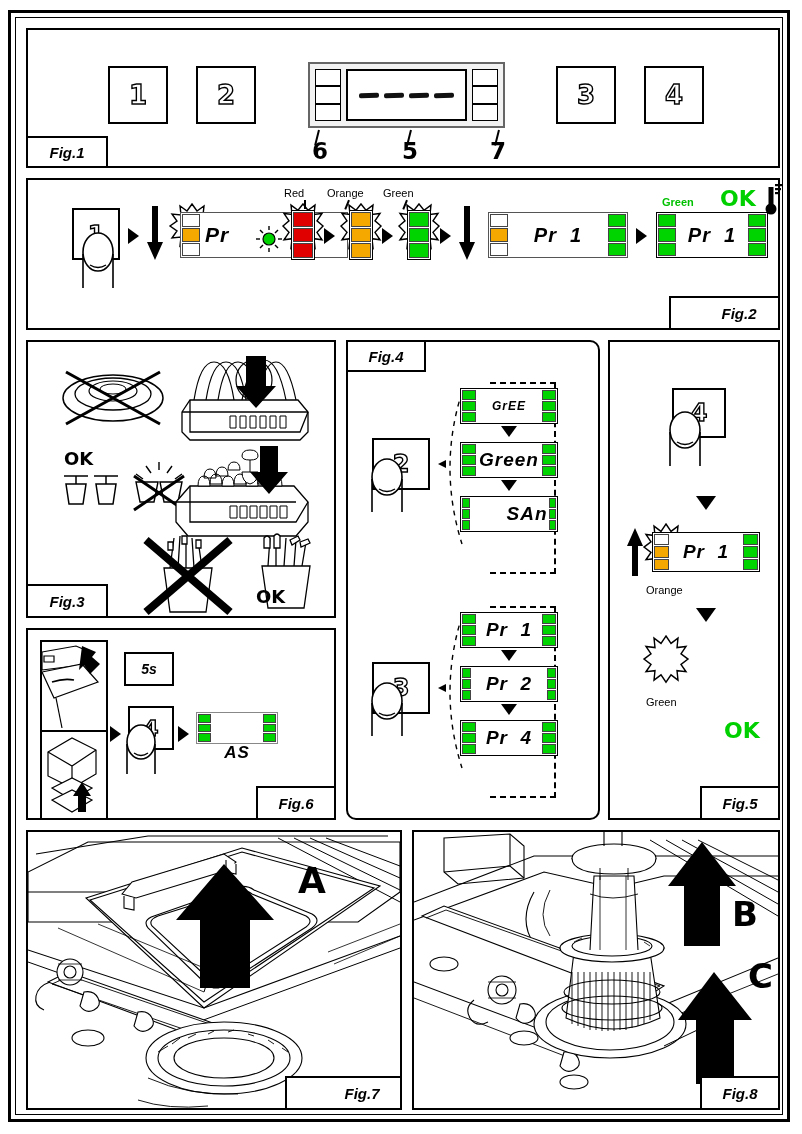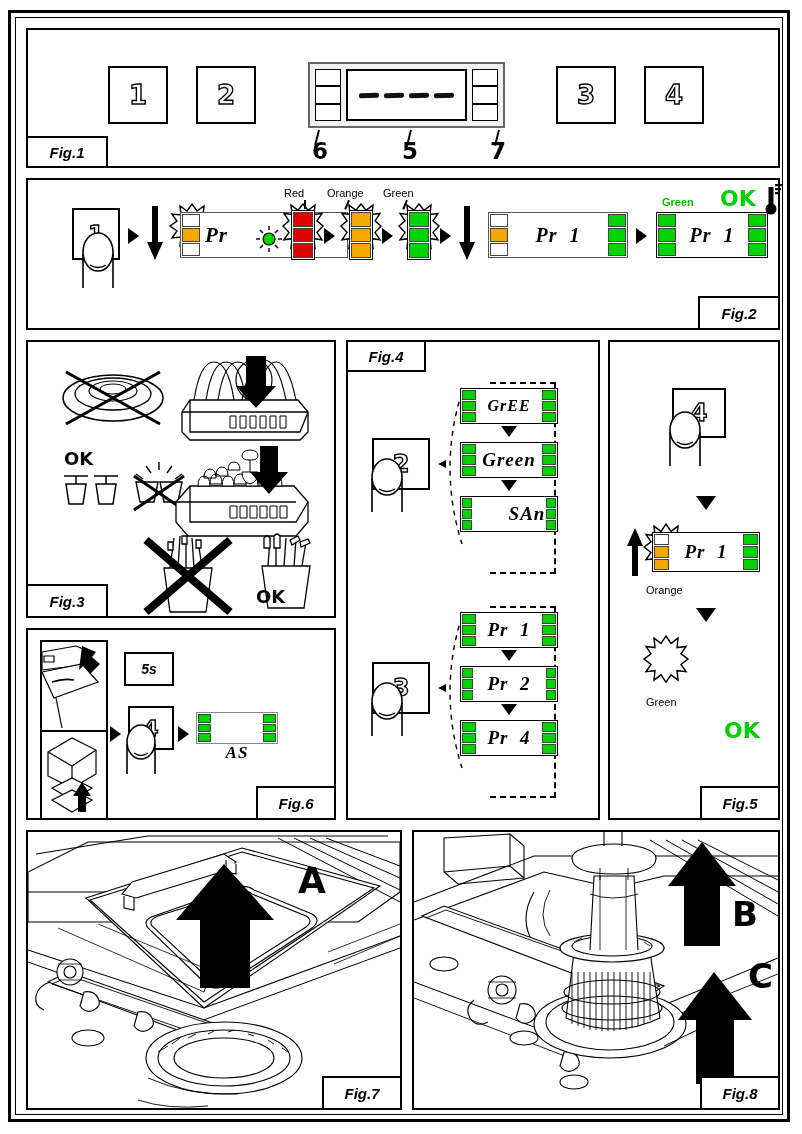--- a/index.html
+++ b/index.html
@@ -12,21 +12,21 @@
 
   
   .disp{position:absolute;border:1.5px solid #555;background:#fff;display:flex;align-items:stretch;box-sizing:border-box;}
   .ledcol{display:flex;flex-direction:column;justify-content:space-between;padding:1px;gap:1px;box-sizing:border-box;}
   .led{flex:1;border:1px solid #444;box-sizing:border-box;min-height:4px;}
   .led.g{background:#00d400;}
   .led.o{background:#f5a800;}
   .led.r{background:#e00000;}
   .led.w{background:#fff;}
   .segtext{flex:1;display:flex;align-items:center;justify-content:center;
-           font-family:Liberation Serif, serif;font-style:italic;font-weight:bold;
+           font-family:Liberation Sans, sans-serif;font-style:italic;font-weight:bold;
            letter-spacing:1px;color:#000;white-space:pre;}
 
   
   .btnbox{position:absolute;border:2.5px solid #000;background:#fff;box-sizing:border-box;}
   .btnnum{position:absolute;left:0;top:0;right:0;bottom:0;display:flex;align-items:center;justify-content:center;
           font-size:26px;font-weight:bold;color:#fff;
           -webkit-text-stroke:1.4px #000;font-family:"DejaVu Sans",sans-serif;}
   .finger{position:absolute;}
 
   .arrowR{position:absolute;width:0;height:0;border-left:11px solid #000;border-top:8px solid transparent;border-bottom:8px solid transparent;}
@@ -225,21 +225,21 @@
 
   <div class="okbig" style="left:692px;top:6px;">OK</div>
   <svg style="position:absolute;left:734px;top:2px;" width="22" height="34" viewBox="0 0 22 34">
     <circle cx="9" cy="27" r="5.5" fill="#000"></circle>
     <rect x="6.5" y="5" width="5" height="20" fill="#000"></rect>
     <rect x="13" y="2" width="7" height="2.2" fill="#000"></rect>
     <rect x="13" y="6" width="6" height="2.2" fill="#000"></rect>
     <rect x="13" y="10" width="5" height="2.2" fill="#000"></rect>
   </svg>
 
-  <div class="figtag" style="right:-2px;bottom:-2px;width:78px;height:30px;">Fig.2</div>
+  <div class="figtag" style="right:-2px;bottom:-2px;width:78px;height:30px;padding-left:29px;">Fig.2</div>
 </div>
 
 <div class="panel" style="left:10px;top:322px;width:310px;height:278px;">
 
   <svg style="position:absolute;left:30px;top:22px;" width="110" height="68" viewBox="0 0 110 68">
     <ellipse cx="55" cy="34" rx="50" ry="23" fill="#fff" stroke="#000" stroke-width="1.5"></ellipse>
     <ellipse cx="55" cy="30" rx="38" ry="16" fill="#fff" stroke="#000" stroke-width="1.3"></ellipse>
     <ellipse cx="55" cy="27" rx="24" ry="10" fill="#fff" stroke="#000" stroke-width="1.2"></ellipse>
     <ellipse cx="55" cy="25" rx="13" ry="5" fill="#fff" stroke="#000" stroke-width="1"></ellipse>
     <path d="M8 8 L102 60 M102 8 L8 60" stroke="#000" stroke-width="3" fill="none"></path>
@@ -315,21 +315,21 @@
       <path d="M18 32 h48 l-6 42 h-36 z"></path>
       <path d="M24 32 l2 -28 M32 32 l0 -30 M40 32 l2 -28 M50 32 l2 -26 M58 32 l4 -24"></path>
       <path d="M20 4 q3 -4 6 0 v10 h-6 z M30 2 q3 -4 6 0 v12 h-6 z M46 6 l8 -4 l2 4 l-8 5 z M56 8 l8 -3 l2 4 l-9 4 z"></path>
     </g>
   </svg>
   <div class="okblk" style="left:228px;top:244px;font-size:18px;">OK</div>
 
   <div class="figtag" style="left:-2px;bottom:-2px;width:78px;height:30px;">Fig.3</div>
 </div>
 
-<div class="panel" style="left:330px;top:322px;width:254px;height:480px;">
+<div class="panel" style="left:330px;top:322px;width:254px;height:480px;border-radius:10px;">
   <div class="figtag" style="left:-2px;top:-2px;width:76px;height:28px;">Fig.4</div>
 
   <div class="dashrect" style="left:142px;top:40px;width:66px;height:192px;border-left:none;"></div>
 
   <div class="btnbox" style="left:24px;top:96px;width:58px;height:52px;">
     <div class="btnnum" style="font-size:24px;">2</div>
   </div>
   <svg style="left:16px;top:116px;position:absolute;" width="46" height="56" viewBox="0 0 46 56">
     <ellipse cx="23" cy="19" rx="15" ry="18" fill="#fff" stroke="#000" stroke-width="1.6"></ellipse>
     <path d="M8 21 L8 54 M38 21 L38 54" fill="none" stroke="#000" stroke-width="1.6"></path>
@@ -339,21 +339,21 @@
     <path d="M30 4 q-24 76 0 152" fill="none" stroke="#000" stroke-width="1.4" stroke-dasharray="5 5"></path>
     <path d="M6 76 l8 -4 v8 z" fill="#000"></path>
   </svg>
 
   <div class="disp" style="left:112px;top:46px;width:98px;height:36px;border:1.5px solid #000;">
     <div class="ledcol" style="width:16px;">
       <div class="led g"></div>
       <div class="led g"></div>
       <div class="led g"></div>
     </div>
-    <div class="segtext" style="font-size:16px;">GrEE</div>
+    <div class="segtext" style="font-size:12px;">GrEE</div>
     <div class="ledcol" style="width:16px;">
       <div class="led g"></div>
       <div class="led g"></div>
       <div class="led g"></div>
     </div>
   </div>
   <div class="arrowD" style="left:153px;top:84px;"></div>
 
   <div class="disp" style="left:112px;top:100px;width:98px;height:36px;border:1.5px solid #000;">
     <div class="ledcol" style="width:16px;">
@@ -589,21 +589,21 @@
       <path d="M300 120 L372 92 M306 132 L372 104" fill="none" stroke-width="0.8"></path>
       <path d="M120 246 q40 18 90 16" fill="none" stroke-width="0.9"></path>
       <ellipse cx="60" cy="206" rx="16" ry="8" fill="#fff"></ellipse>
       <path d="M110 268 q30 10 70 6" fill="none" stroke-width="0.9"></path>
     </g>
 
     <path d="M196 32 L246 88 h-24 v68 h-50 V88 h-24 z" fill="#000"></path>
     <path d="M196 96 L176 160" stroke="#000" stroke-width="1" fill="none"></path>
   </svg>
   <div class="bignum" style="left:270px;top:28px;font-size:36px;">A</div>
-  <div class="figtag" style="right:-2px;bottom:-2px;width:76px;height:30px;">Fig.7</div>
+  <div class="figtag" style="right:-2px;bottom:-2px;width:76px;height:30px;padding-left:37px;">Fig.7</div>
 </div>
 
 <div class="panel" style="left:396px;top:812px;width:368px;height:280px;overflow:hidden;">
   <svg width="364" height="276" viewBox="0 0 364 276">
     <g fill="#fff" stroke="#000" stroke-width="1.1">
 
       <path d="M30 6 L96 2 L110 14 L110 46 L44 52 L30 40 Z"></path>
       <path d="M30 40 L96 34 L110 46 M96 2 L96 34" fill="none"></path>
 
       <path d="M0 70 L120 24 L364 24" fill="none"></path>

